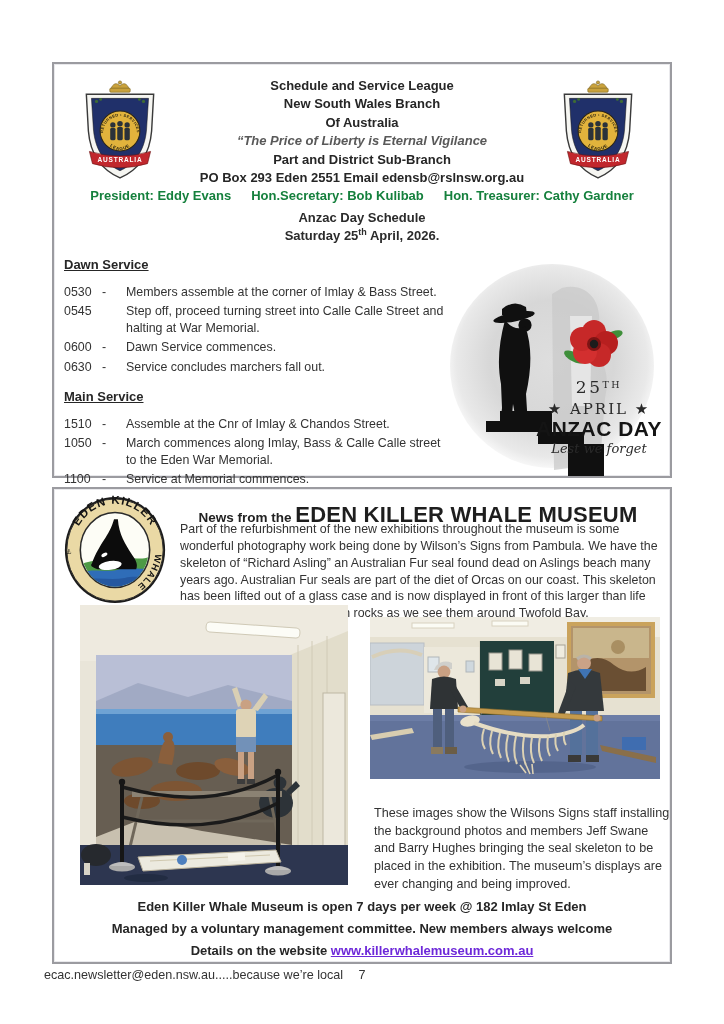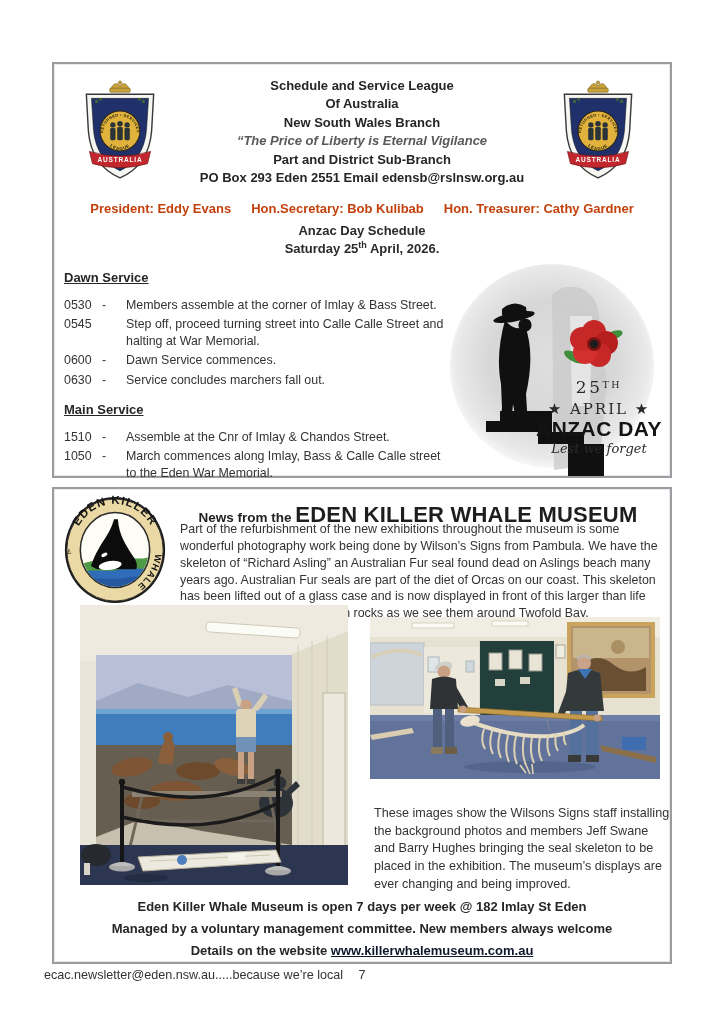--- a/index.html
+++ b/index.html
@@ -7,21 +7,21 @@
   .page{position:absolute;inset:0;background:#fff;}
   .box{position:absolute;border:2px solid #9b9ba0;background:#fff;box-shadow:inset 0 0 0 1px #e9e9ec;}
   .box-top{left:52px;top:62px;width:616px;height:412px;}
   .box-bottom{left:52px;top:487px;width:616px;height:473px;}
   
   .badge{position:absolute;width:92px;height:102px;}
   .badge-left{left:20px;top:16px;}
   .badge-right{left:498px;top:16px;}
   .rsl-header{margin-top:13px;text-align:center;font-size:13px;font-weight:bold;line-height:1.42;color:#262626;}
   .rsl-header .motto{font-weight:bold;font-style:italic;color:#595959;}
-  .officers{display:flex;justify-content:center;gap:20px;margin-top:13px;font-size:13px;font-weight:bold;color:#c2410c;}
+  .officers{display:flex;justify-content:center;gap:20px;font-size:13px;font-weight:bold;color:#15803d;}
   .sched-title{text-align:center;font-size:13px;font-weight:bold;margin-top:7px;}
   .sched-date{text-align:center;font-size:13px;font-weight:bold;margin-top:2px;}
   .sched-date sup{font-size:9px;}
   .service{margin:14px 0 0 10px;width:385px;}
   .service-head{font-size:13px;font-weight:bold;text-decoration:underline;margin-bottom:12px;color:#262626;}
   .srow{display:grid;grid-template-columns:38px 24px 1fr;font-size:12.4px;line-height:1.32;margin-bottom:3px;color:#333;}
   .srow .desc{white-space:pre-line;}
   .service-main{margin-top:14px;}
   .anzac-art{position:absolute;left:388px;top:192px;width:220px;height:220px;}
   
@@ -29,21 +29,21 @@
   .ekwm-heading{position:absolute;left:118px;top:13px;width:492px;text-align:center;white-space:nowrap;}
   .ekwm-heading .small{font-size:13.5px;font-weight:bold;color:#222;}
   .ekwm-heading .large{font-size:22px;font-weight:bold;letter-spacing:.2px;color:#1e1e1e;}
   .ekwm-intro{position:absolute;left:126px;top:32px;width:492px;font-size:12.4px;line-height:1.36;color:#333;}
   .photo{position:absolute;border:0;}
   .photo1{left:26px;top:116px;width:268px;height:280px;}
   .photo2{left:316px;top:128px;width:290px;height:162px;}
   .ekwm-caption{position:absolute;left:320px;top:306px;width:296px;font-size:12.6px;line-height:1.4;color:#333;margin-top:10px;}
   .ekwm-open{position:absolute;left:0;width:100%;text-align:center;font-size:13px;font-weight:bold;color:#262626;}
   .l1{top:410px;} .l2{top:432px;} .l3{top:454px;}
-  .weblink{color:#0f172a;text-decoration:underline;font-weight:bold;}
+  .weblink{color:#6d28d9;text-decoration:underline;font-weight:bold;}
   
   .footer{position:absolute;left:0;top:968px;width:100%;display:flex;padding:0 44px;box-sizing:border-box;font-size:12.6px;color:#333;}
   .footer .pagenum{position:absolute;left:50%;transform:translateX(-50%);}
   svg text{user-select:none;}
 </style>
 </head>
 <body>
 
 <div class="page">
 
@@ -114,22 +114,22 @@
         <path id="b2-arc-bot" d="M32,60 A14,14 0 0 0 58,60"></path>
       </defs>
       <text font-size="3.8" font-weight="bold" fill="#272110" letter-spacing="0.4"><textPath href="#b2-arc-top" startOffset="50%" text-anchor="middle">RETURNED • SERVICES</textPath></text>
       <text font-size="4.4" font-weight="bold" fill="#272110" letter-spacing="0.6"><textPath href="#b2-arc-bot" startOffset="50%" text-anchor="middle">LEAGUE</textPath></text>
       <path d="M15,70 Q45,79 75,70 L72,82 Q45,90 18,82 Z" fill="#c1272d" stroke="#6a1212" stroke-width="0.6"></path>
       <text x="45" y="80.5" font-size="6.4" font-weight="bold" fill="#fff" text-anchor="middle" letter-spacing="0.8">AUSTRALIA</text>
     </svg>
 
     <div class="rsl-header">
       <div>Schedule and Service League</div>
+      <div>New South Wales Branch</div>
       <div>Of Australia</div>
-      <div>New South Wales Branch</div>
       <div class="motto">“The Price of Liberty is Eternal Vigilance</div>
       <div>Part and District Sub-Branch</div>
       <div>PO Box 293 Eden 2551 Email edensb@rslnsw.org.au</div>
     </div>
 
     <div class="officers">
       <span>President:  Eddy Evans</span>
       <span>Hon.Secretary: Bob Kulibab</span>
       <span>Hon. Treasurer: Cathy Gardner</span>
     </div>

